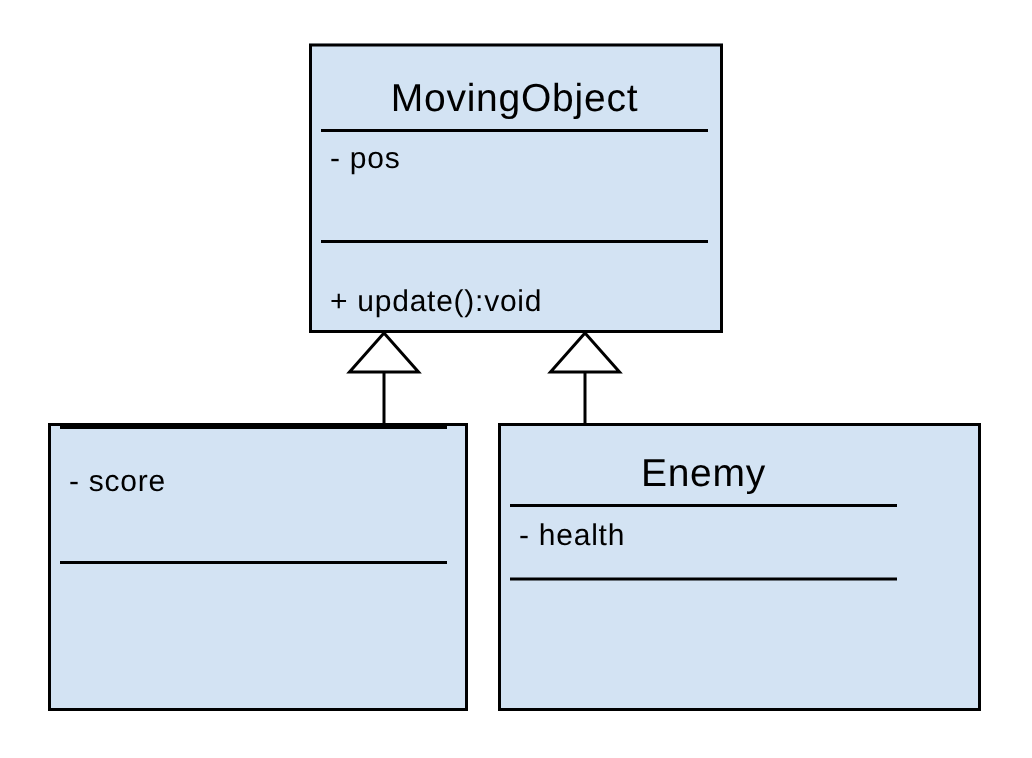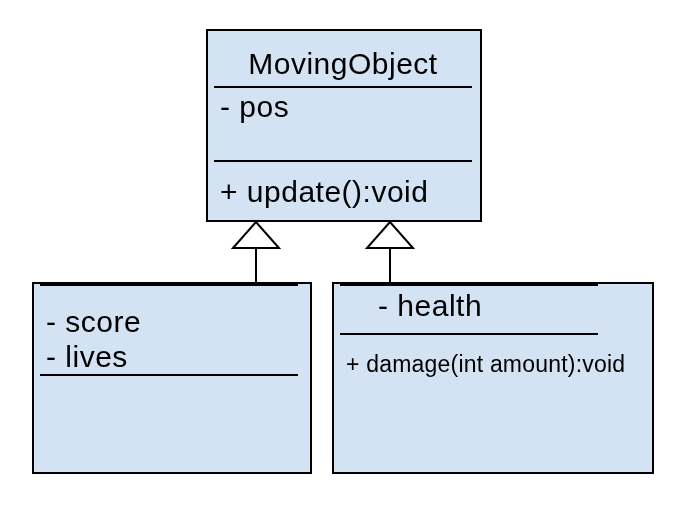--- a/index.html
+++ b/index.html
@@ -37,46 +37,46 @@
     width: 258px;
     height: 100%;
     display: flex;
     flex-direction: column;
   }
   .title {
     display: flex;
     align-items: flex-end;
     justify-content: center;
     padding-bottom: 5px;
-    font-size: 30px;
+    font-size: 26px;
     letter-spacing: 0.5px;
     color: #000000;
     white-space: nowrap;
     text-align: right;
   }
   .mo .title     { height: 50px; }
   .player .title { height: 49px; }
   .enemy .title  { height: 47px; }
 
   .sep {
     height: 2px;
     background: #000000;
     flex: none;
   }
   .attrs { flex: none; }
   .mo .attrs     { height: 71px; padding-top: 1px; }
   .player .attrs { height: 70px; padding-top: 18px; }
-  .enemy .attrs  { height: 45px; padding-top: 2px; margin-left: 32px; }
+  .enemy .attrs  { height: 45px; padding-top: 2px; }
 
   .methods {
     flex: 1 1 auto;
-    padding-top: 12px;
+    padding-top: 22px;
   }
   .row {
-    font-size: 30px;
+    font-size: 20px;
     letter-spacing: 0.5px;
     line-height: 35px;
     padding-left: 6px;
     color: #000000;
     white-space: nowrap;
   }
   .enemy .methods .row {
     font-size: 23px;
     letter-spacing: 0.2px;
     line-height: 27px;
@@ -107,32 +107,29 @@
         <div class="row">+ update():void</div>
       </div>
     </div>
   </div>
 
   <div class="clsbox player">
     <div class="inner">
       <div class="sep"></div>
       <div class="attrs">
         <div class="row">- score</div>
-        <div class="row">- lives</div>
       </div>
       <div class="sep"></div>
     </div>
   </div>
 
   <div class="clsbox enemy">
     <div class="inner">
+      <div class="title">Enemy</div>
       <div class="sep"></div>
       <div class="attrs">
         <div class="row">- health</div>
       </div>
       <div class="sep"></div>
-      <div class="methods">
-        <div class="row">+ damage(int amount):void</div>
-      </div>
     </div>
   </div>
 
 </div>
 
 </body></html>

